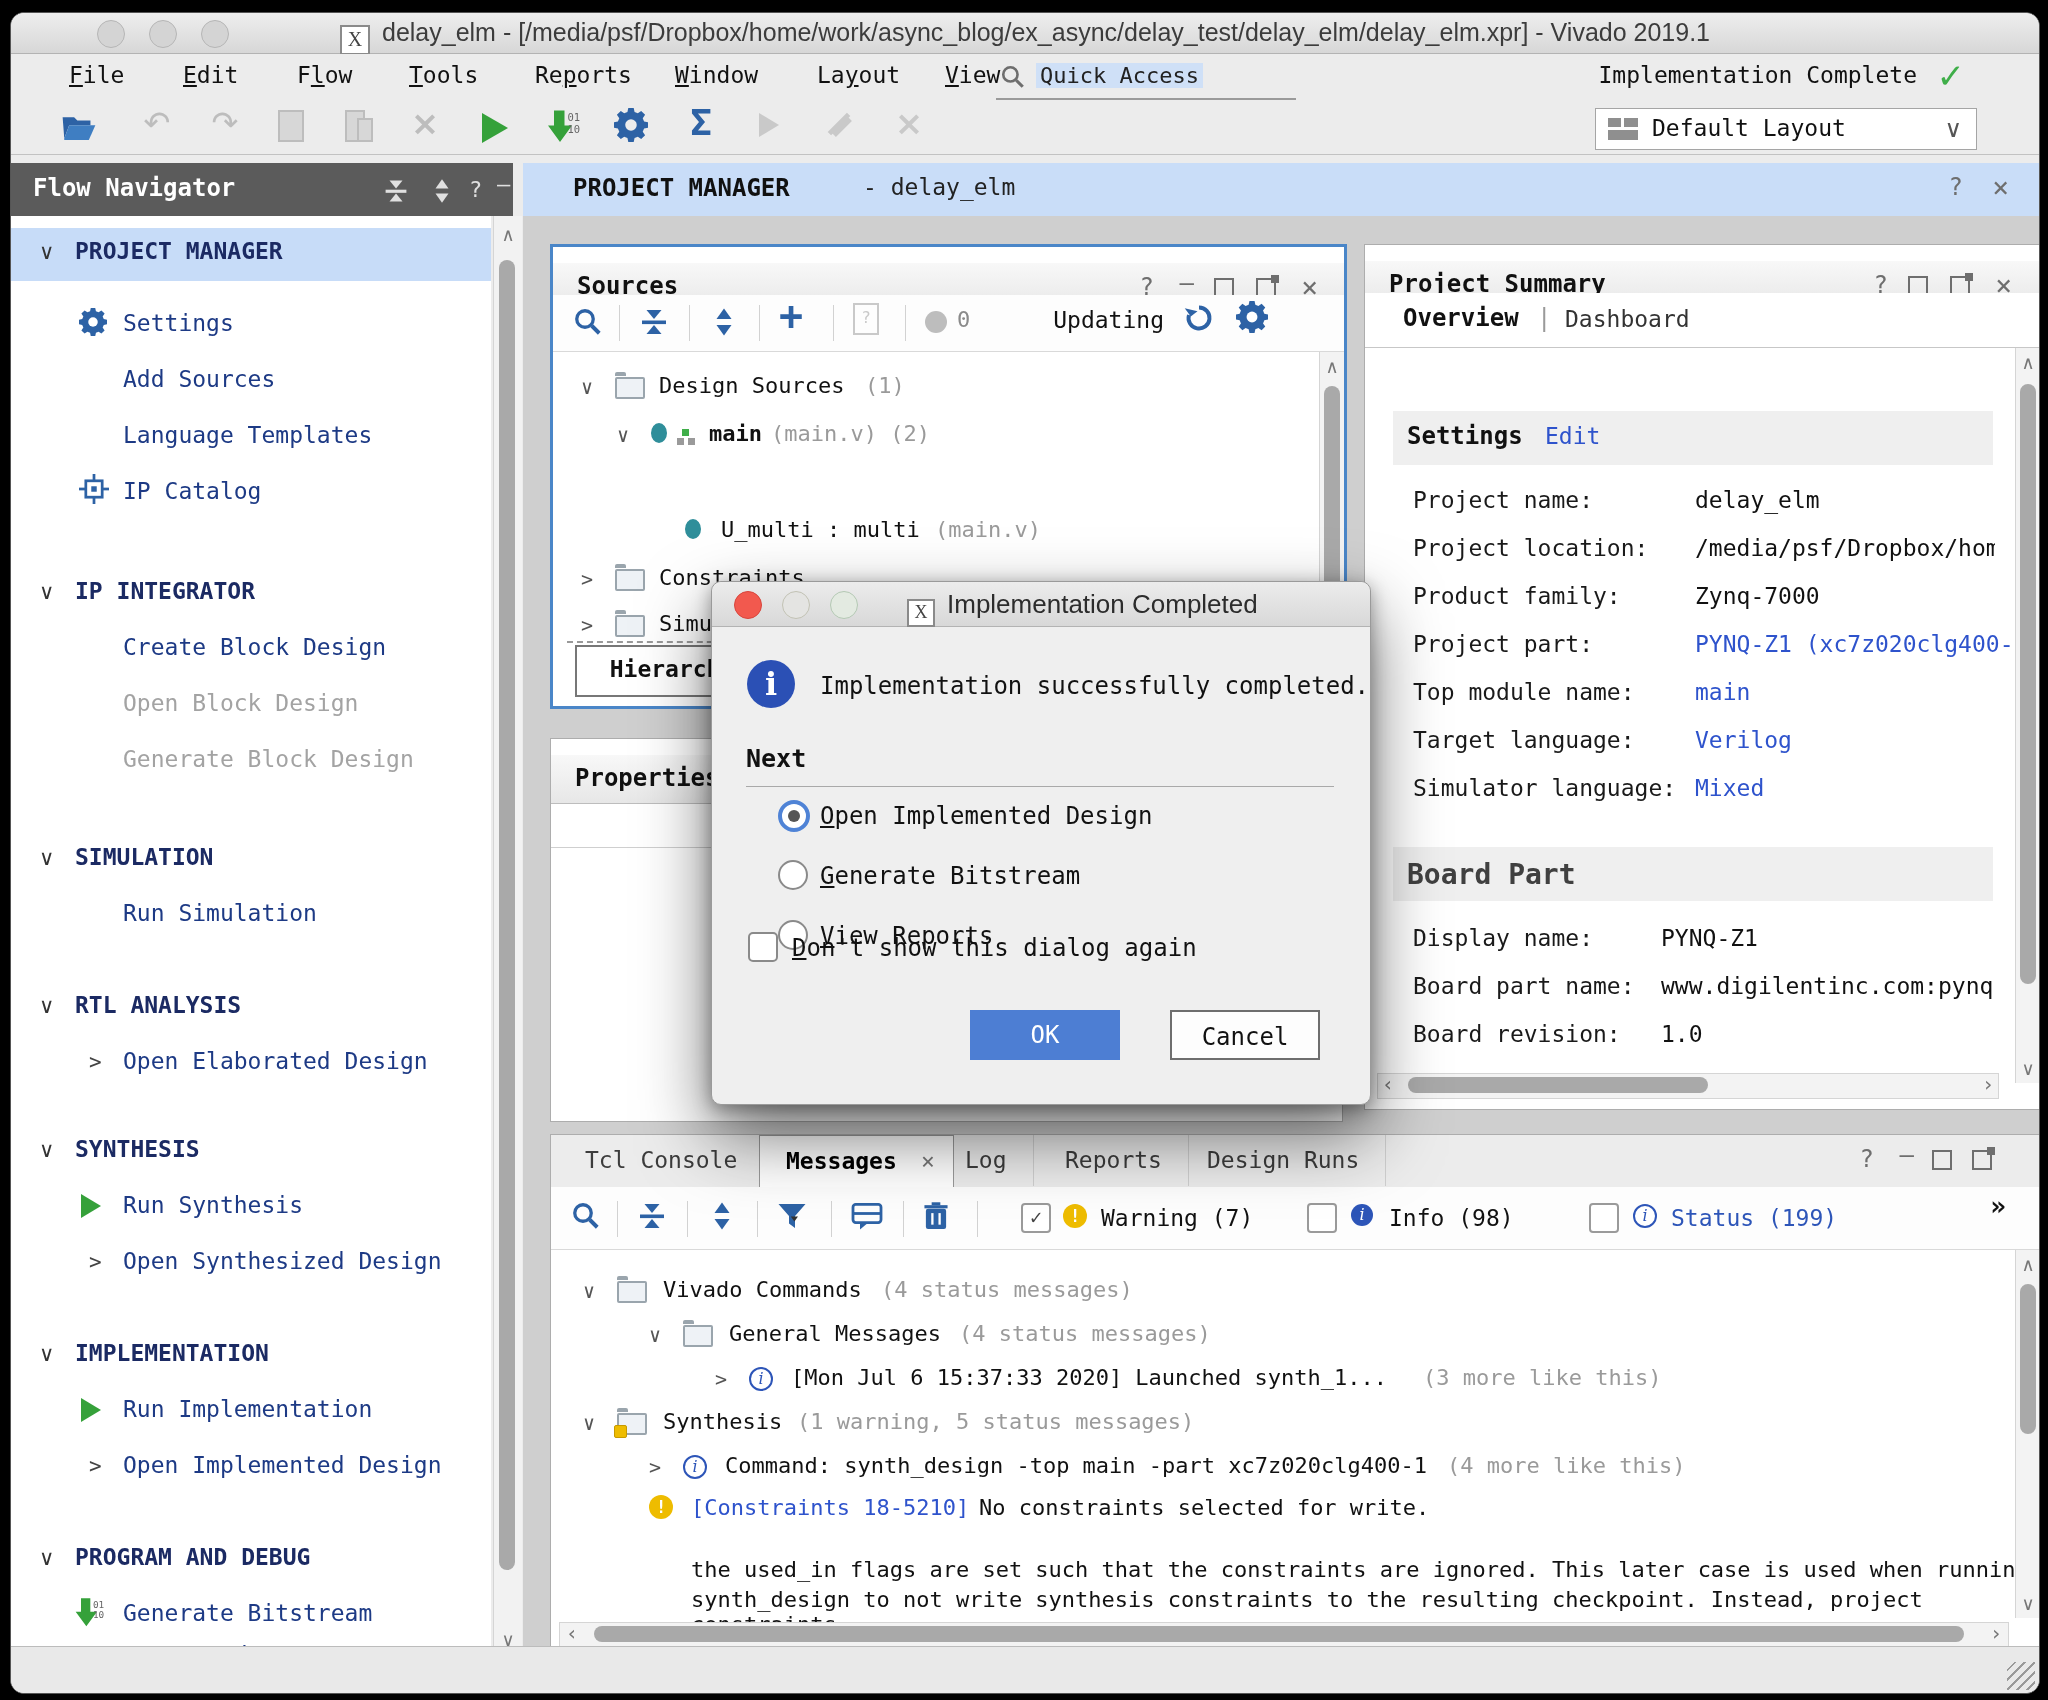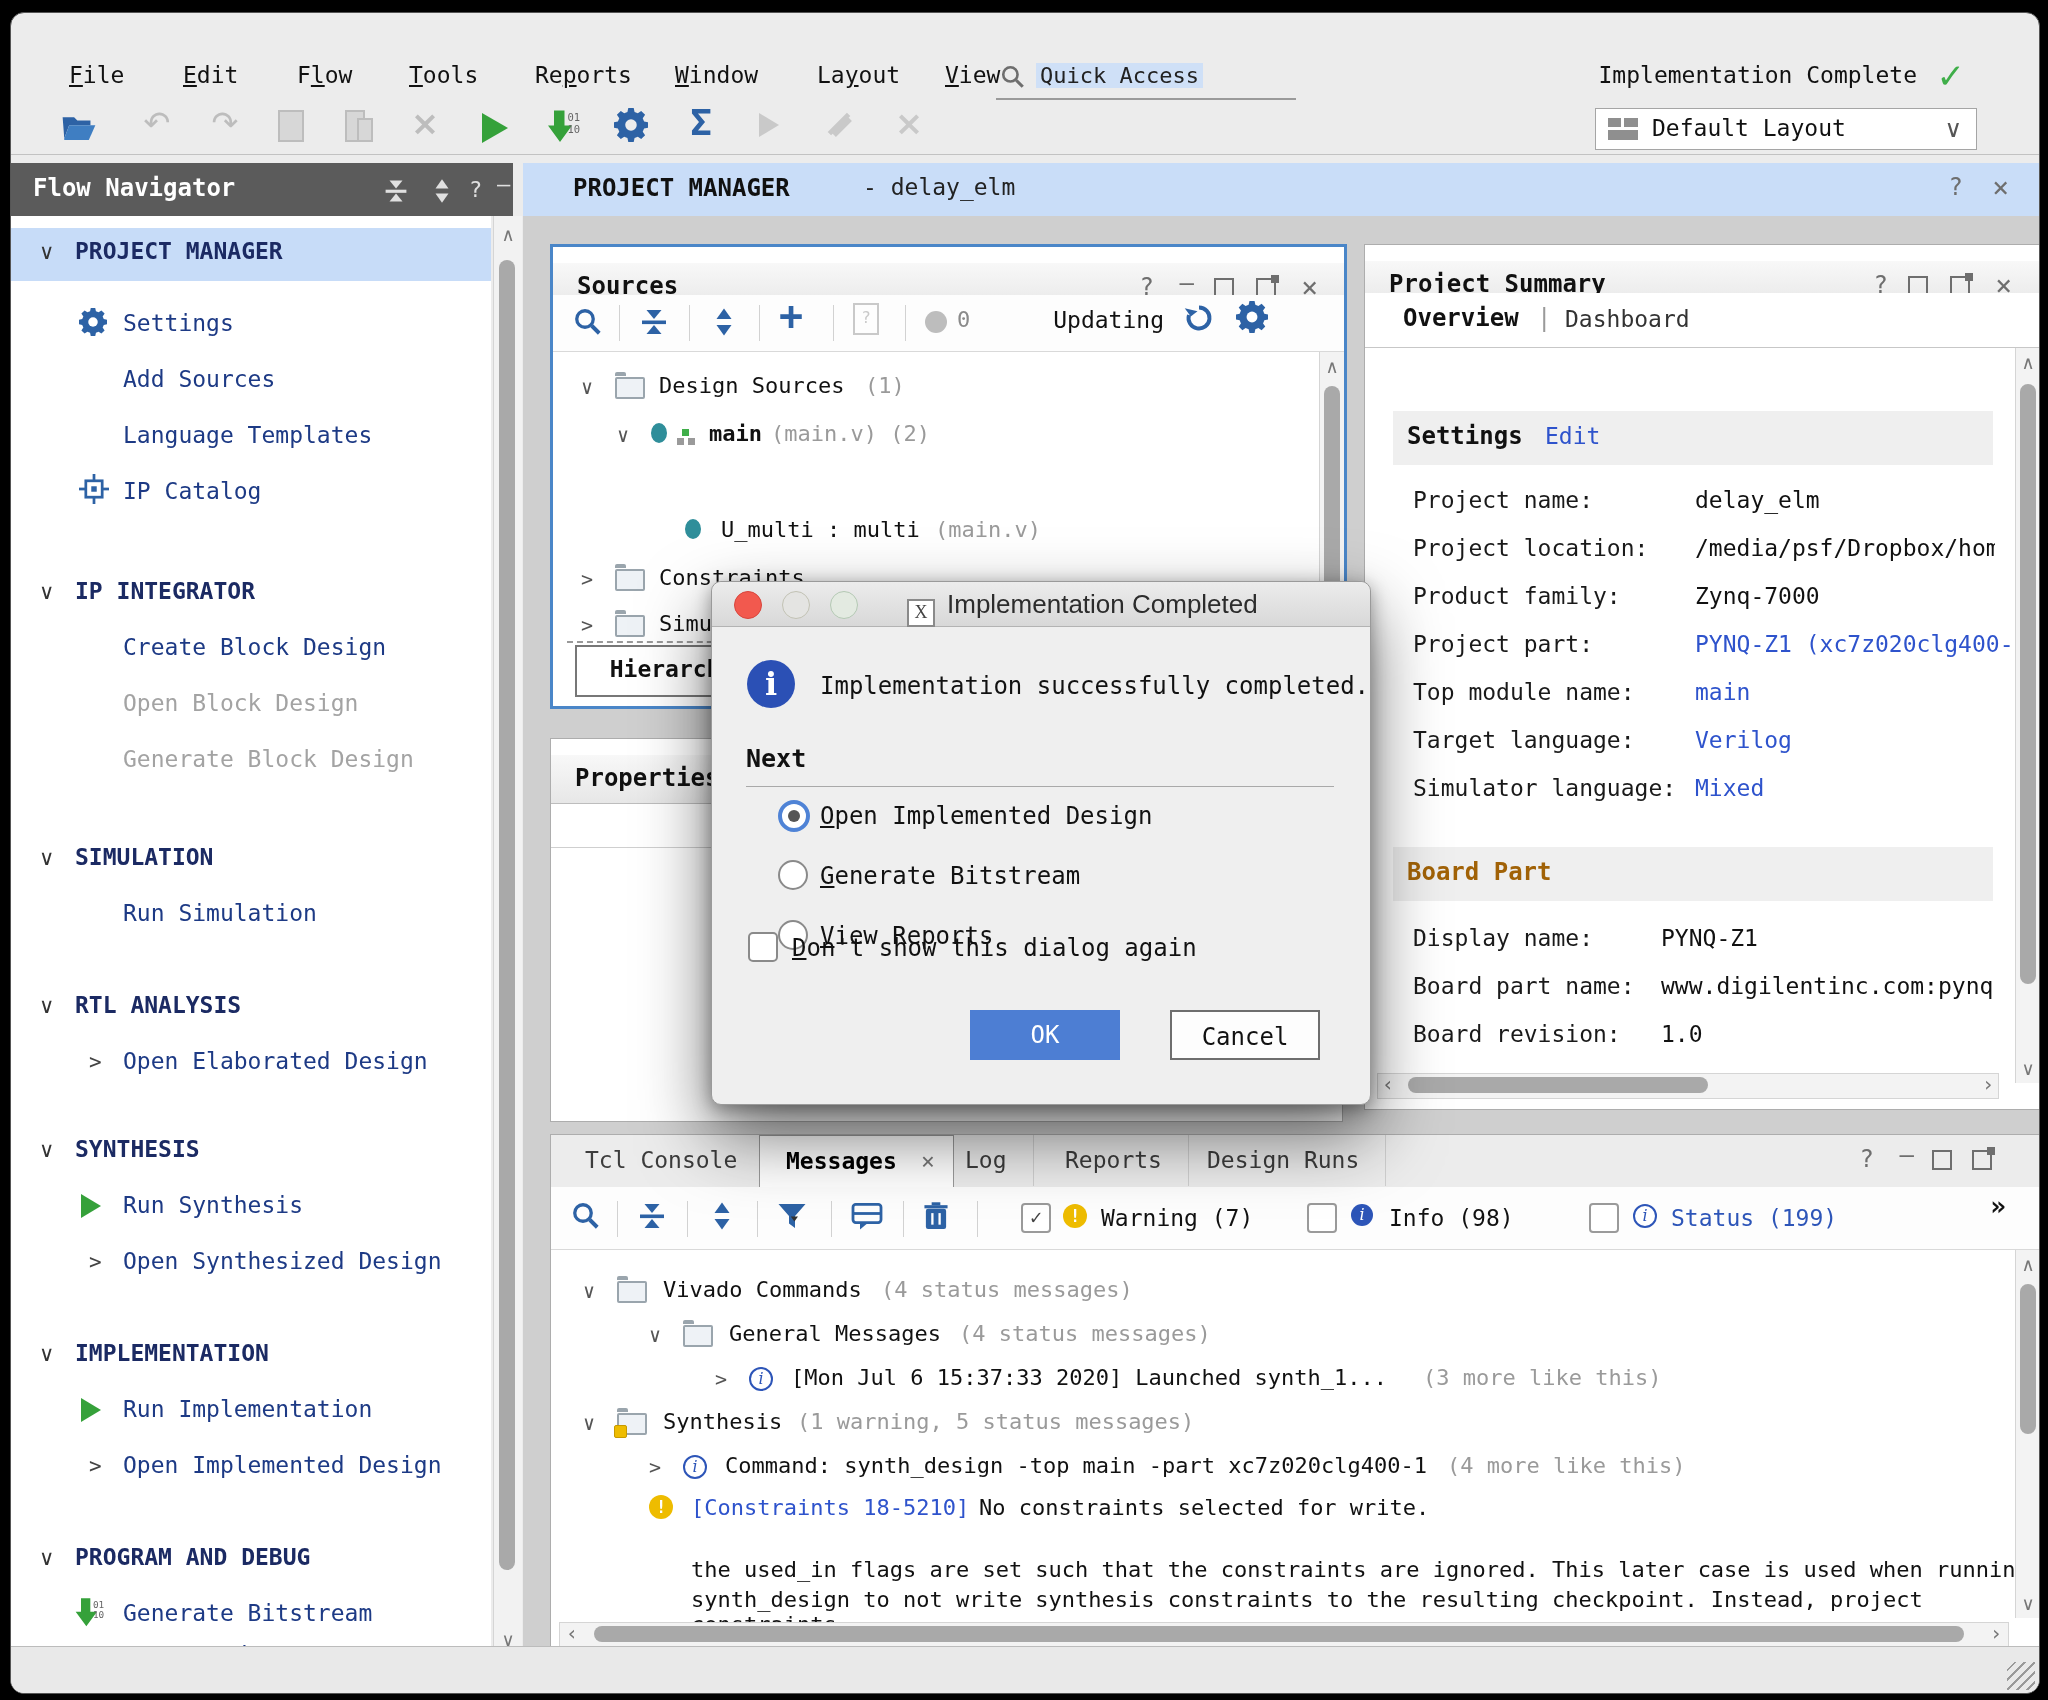--- a/index.html
+++ b/index.html
@@ -138,20 +138,28 @@
   #btn-ok{left:258px;width:150px;background:#4d7ed3;color:#fff;}
   #btn-cancel{left:458px;width:150px;background:#fdfdfd;color:#111;border:2px solid #6e6e6e;box-sizing:border-box;}
   svg{vertical-align:middle;}
 </style>
 </head>
 <body>
 
 <div id="root">
 <div id="win">
 
+  <div id="titlebar">
+    <span class="tl gray" style="left:86px"></span>
+    <span class="tl gray" style="left:138px"></span>
+    <span class="tl gray" style="left:190px"></span>
+    <div class="title">
+      <span class="appicon">X</span><span>delay_elm - [/media/psf/Dropbox/home/work/async_blog/ex_async/delay_test/delay_elm/delay_elm.xpr] - Vivado 2019.1</span>
+    </div>
+  </div>
 
   <div id="menubar">
     <span class="menu-item" style="left:58px"><span></span><span class="u">F</span><span>ile</span></span>
     <span class="menu-item" style="left:172px"><span></span><span class="u">E</span><span>dit</span></span>
     <span class="menu-item" style="left:286px"><span>F</span><span class="u">l</span><span>ow</span></span>
     <span class="menu-item" style="left:398px"><span></span><span class="u">T</span><span>ools</span></span>
     <span class="menu-item" style="left:524px"><span>Re</span><span class="u">p</span><span>orts</span></span>
     <span class="menu-item" style="left:664px"><span></span><span class="u">W</span><span>indow</span></span>
     <span class="menu-item" style="left:806px"><span>La</span><span class="u">y</span><span>out</span></span>
     <span class="menu-item" style="left:934px"><span></span><span class="u">V</span><span>iew</span></span>
@@ -464,21 +472,21 @@
     <span class="sumlab" style="left:48px;top:386px">Project part:</span>
     <span class="sumval lnk" style="left:330px;top:386px">PYNQ-Z1 (xc7z020clg400-1)</span>
     <span class="sumlab" style="left:48px;top:434px">Top module name:</span>
     <span class="sumval lnk" style="left:330px;top:434px">main</span>
     <span class="sumlab" style="left:48px;top:482px">Target language:</span>
     <span class="sumval lnk" style="left:330px;top:482px">Verilog</span>
     <span class="sumlab" style="left:48px;top:530px">Simulator language:</span>
     <span class="sumval lnk" style="left:330px;top:530px">Mixed</span>
 
     <div class="graybox" style="left:28px;top:602px;width:600px;height:54px">
-      <span class="abs" style="left:14px;top:11px;font-size:24px;font-weight:bold;color:#a16207">Board Part</span>
+      <span class="abs" style="left:14px;top:11px;font-size:28px;font-weight:bold;color:#404040">Board Part</span>
     </div>
     <span class="sumlab" style="left:48px;top:680px">Display name:</span>
     <span class="sumval" style="left:296px;top:680px">PYNQ-Z1</span>
     <span class="sumlab" style="left:48px;top:728px">Board part name:</span>
     <span class="sumval" style="left:296px;top:728px;max-width:336px;overflow:hidden">www.digilentinc.com:pynq-z1:</span>
     <span class="sumlab" style="left:48px;top:776px">Board revision:</span>
     <span class="sumval" style="left:296px;top:776px">1.0</span>
 
     <div class="vscroll" style="right:0;top:103px;height:735px">
       <span class="sarrow" style="top:4px">∧</span>

